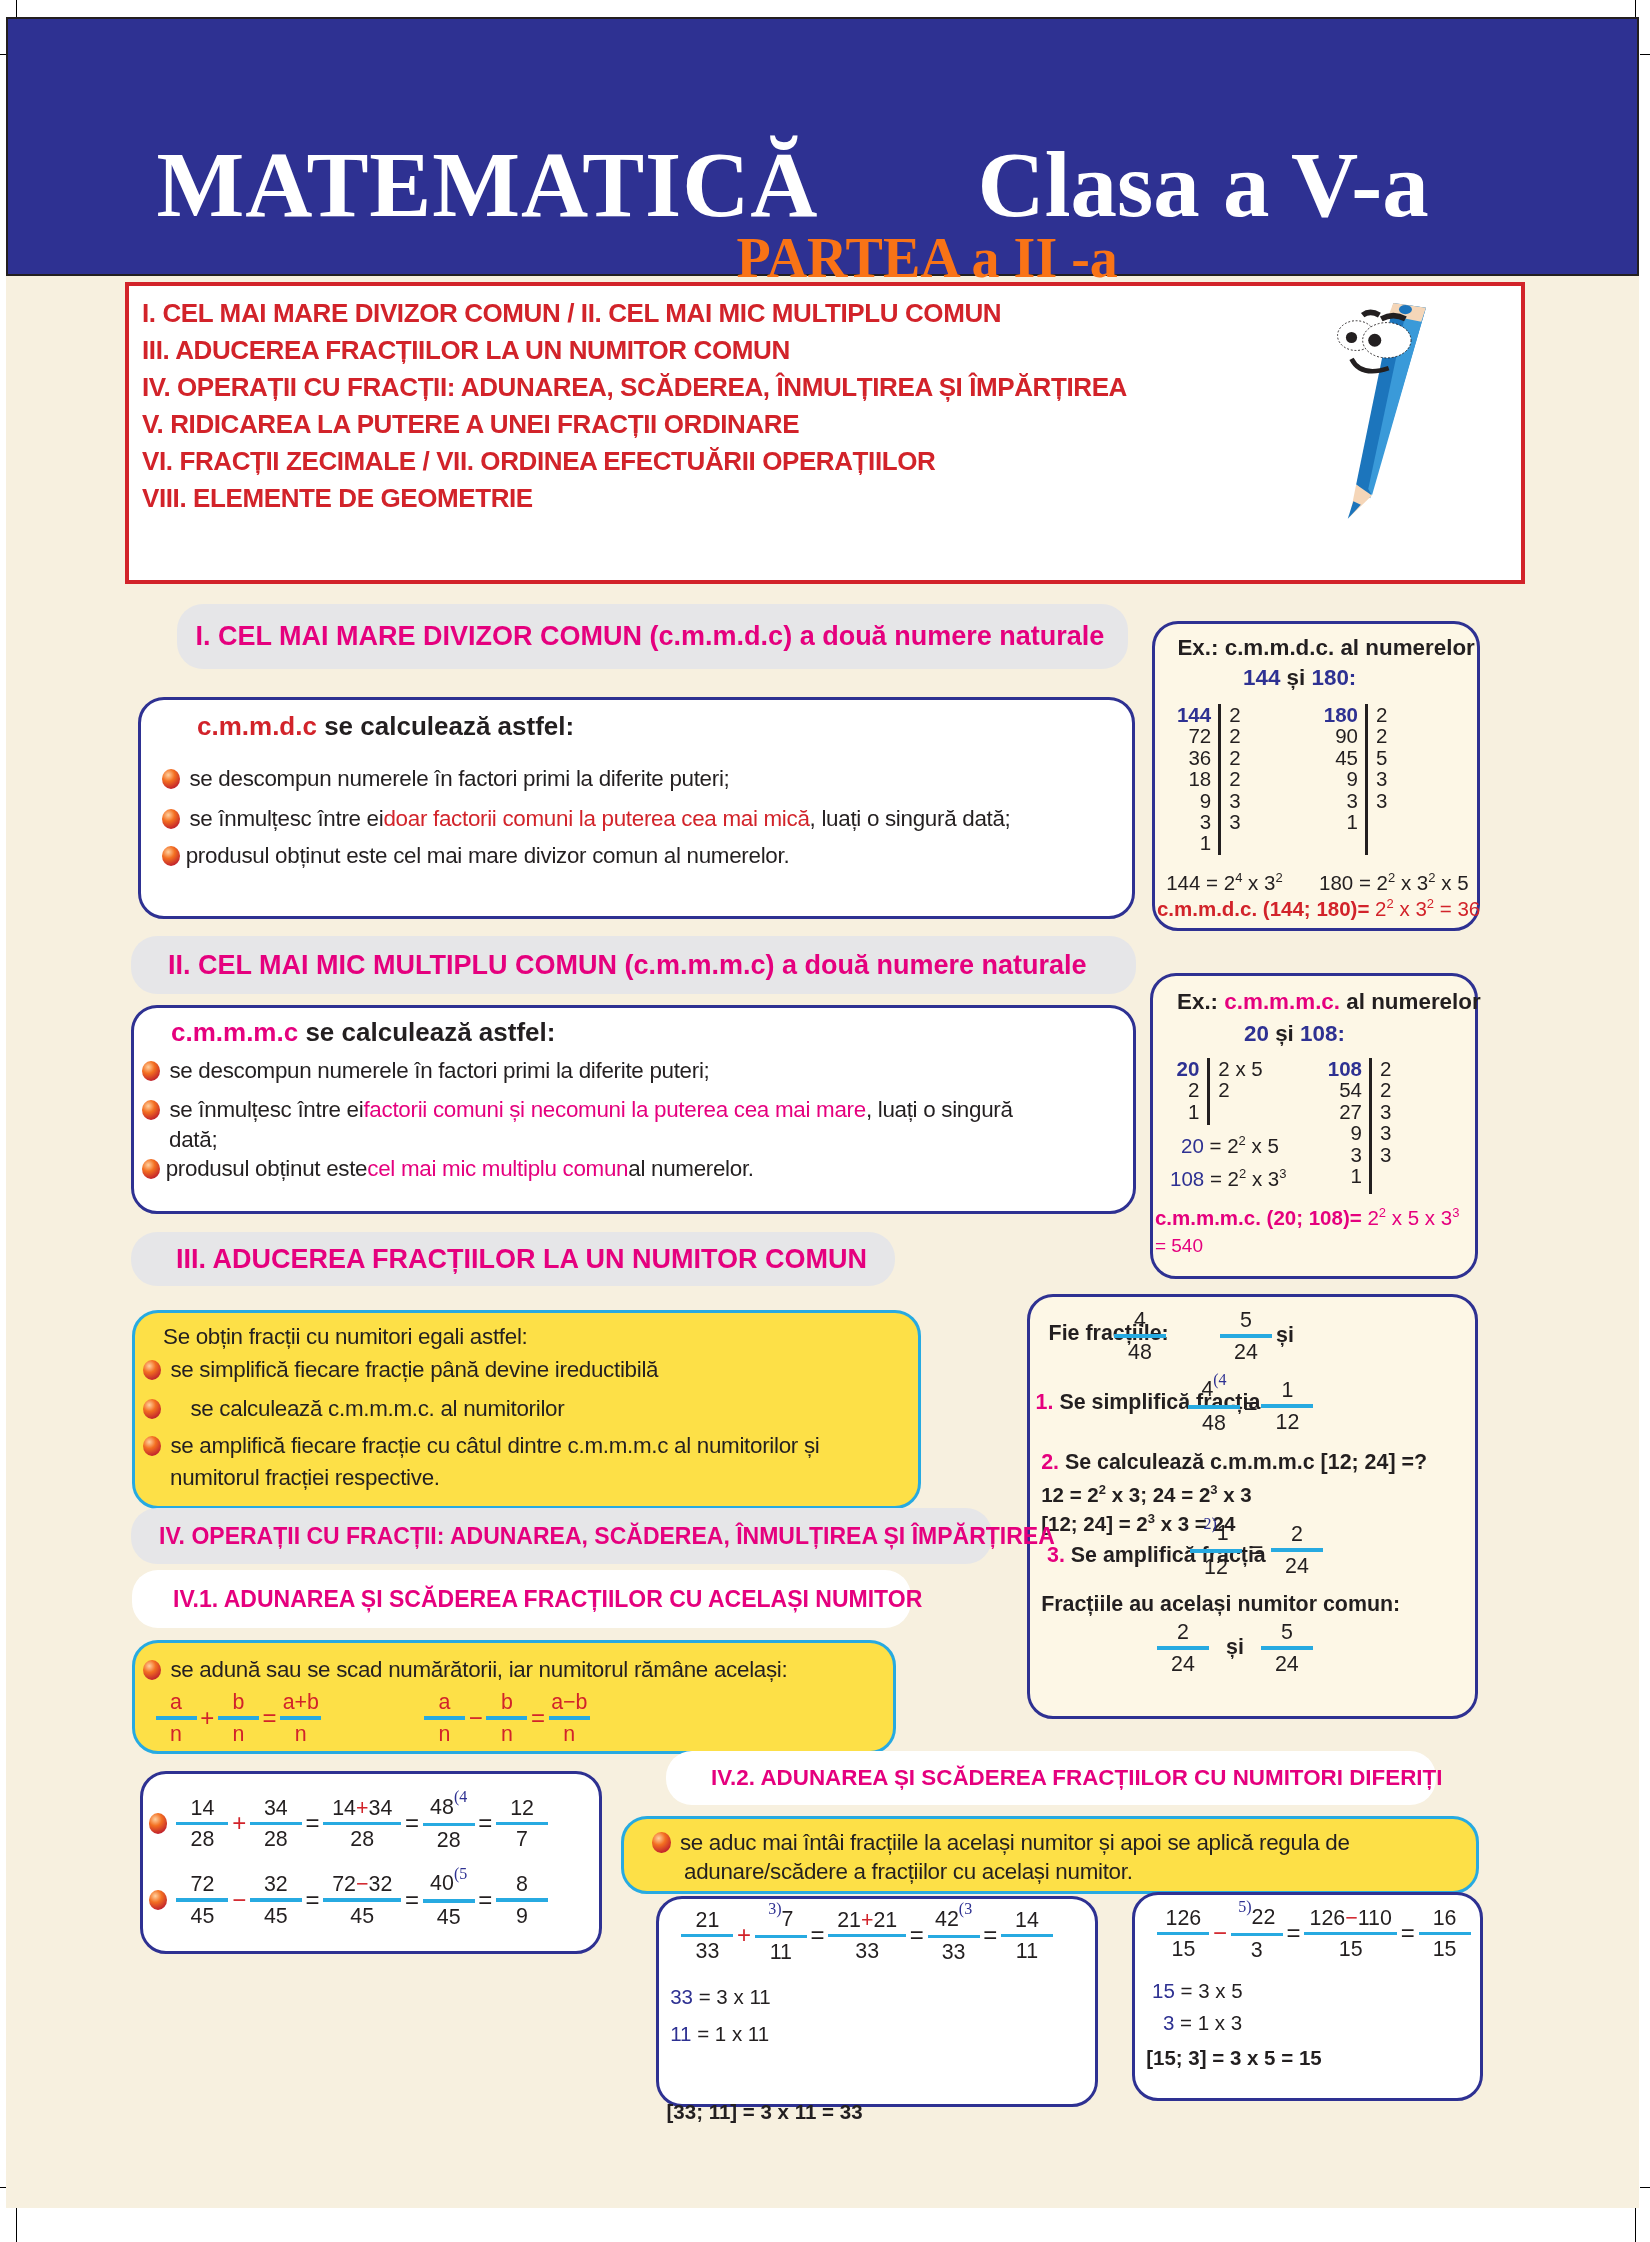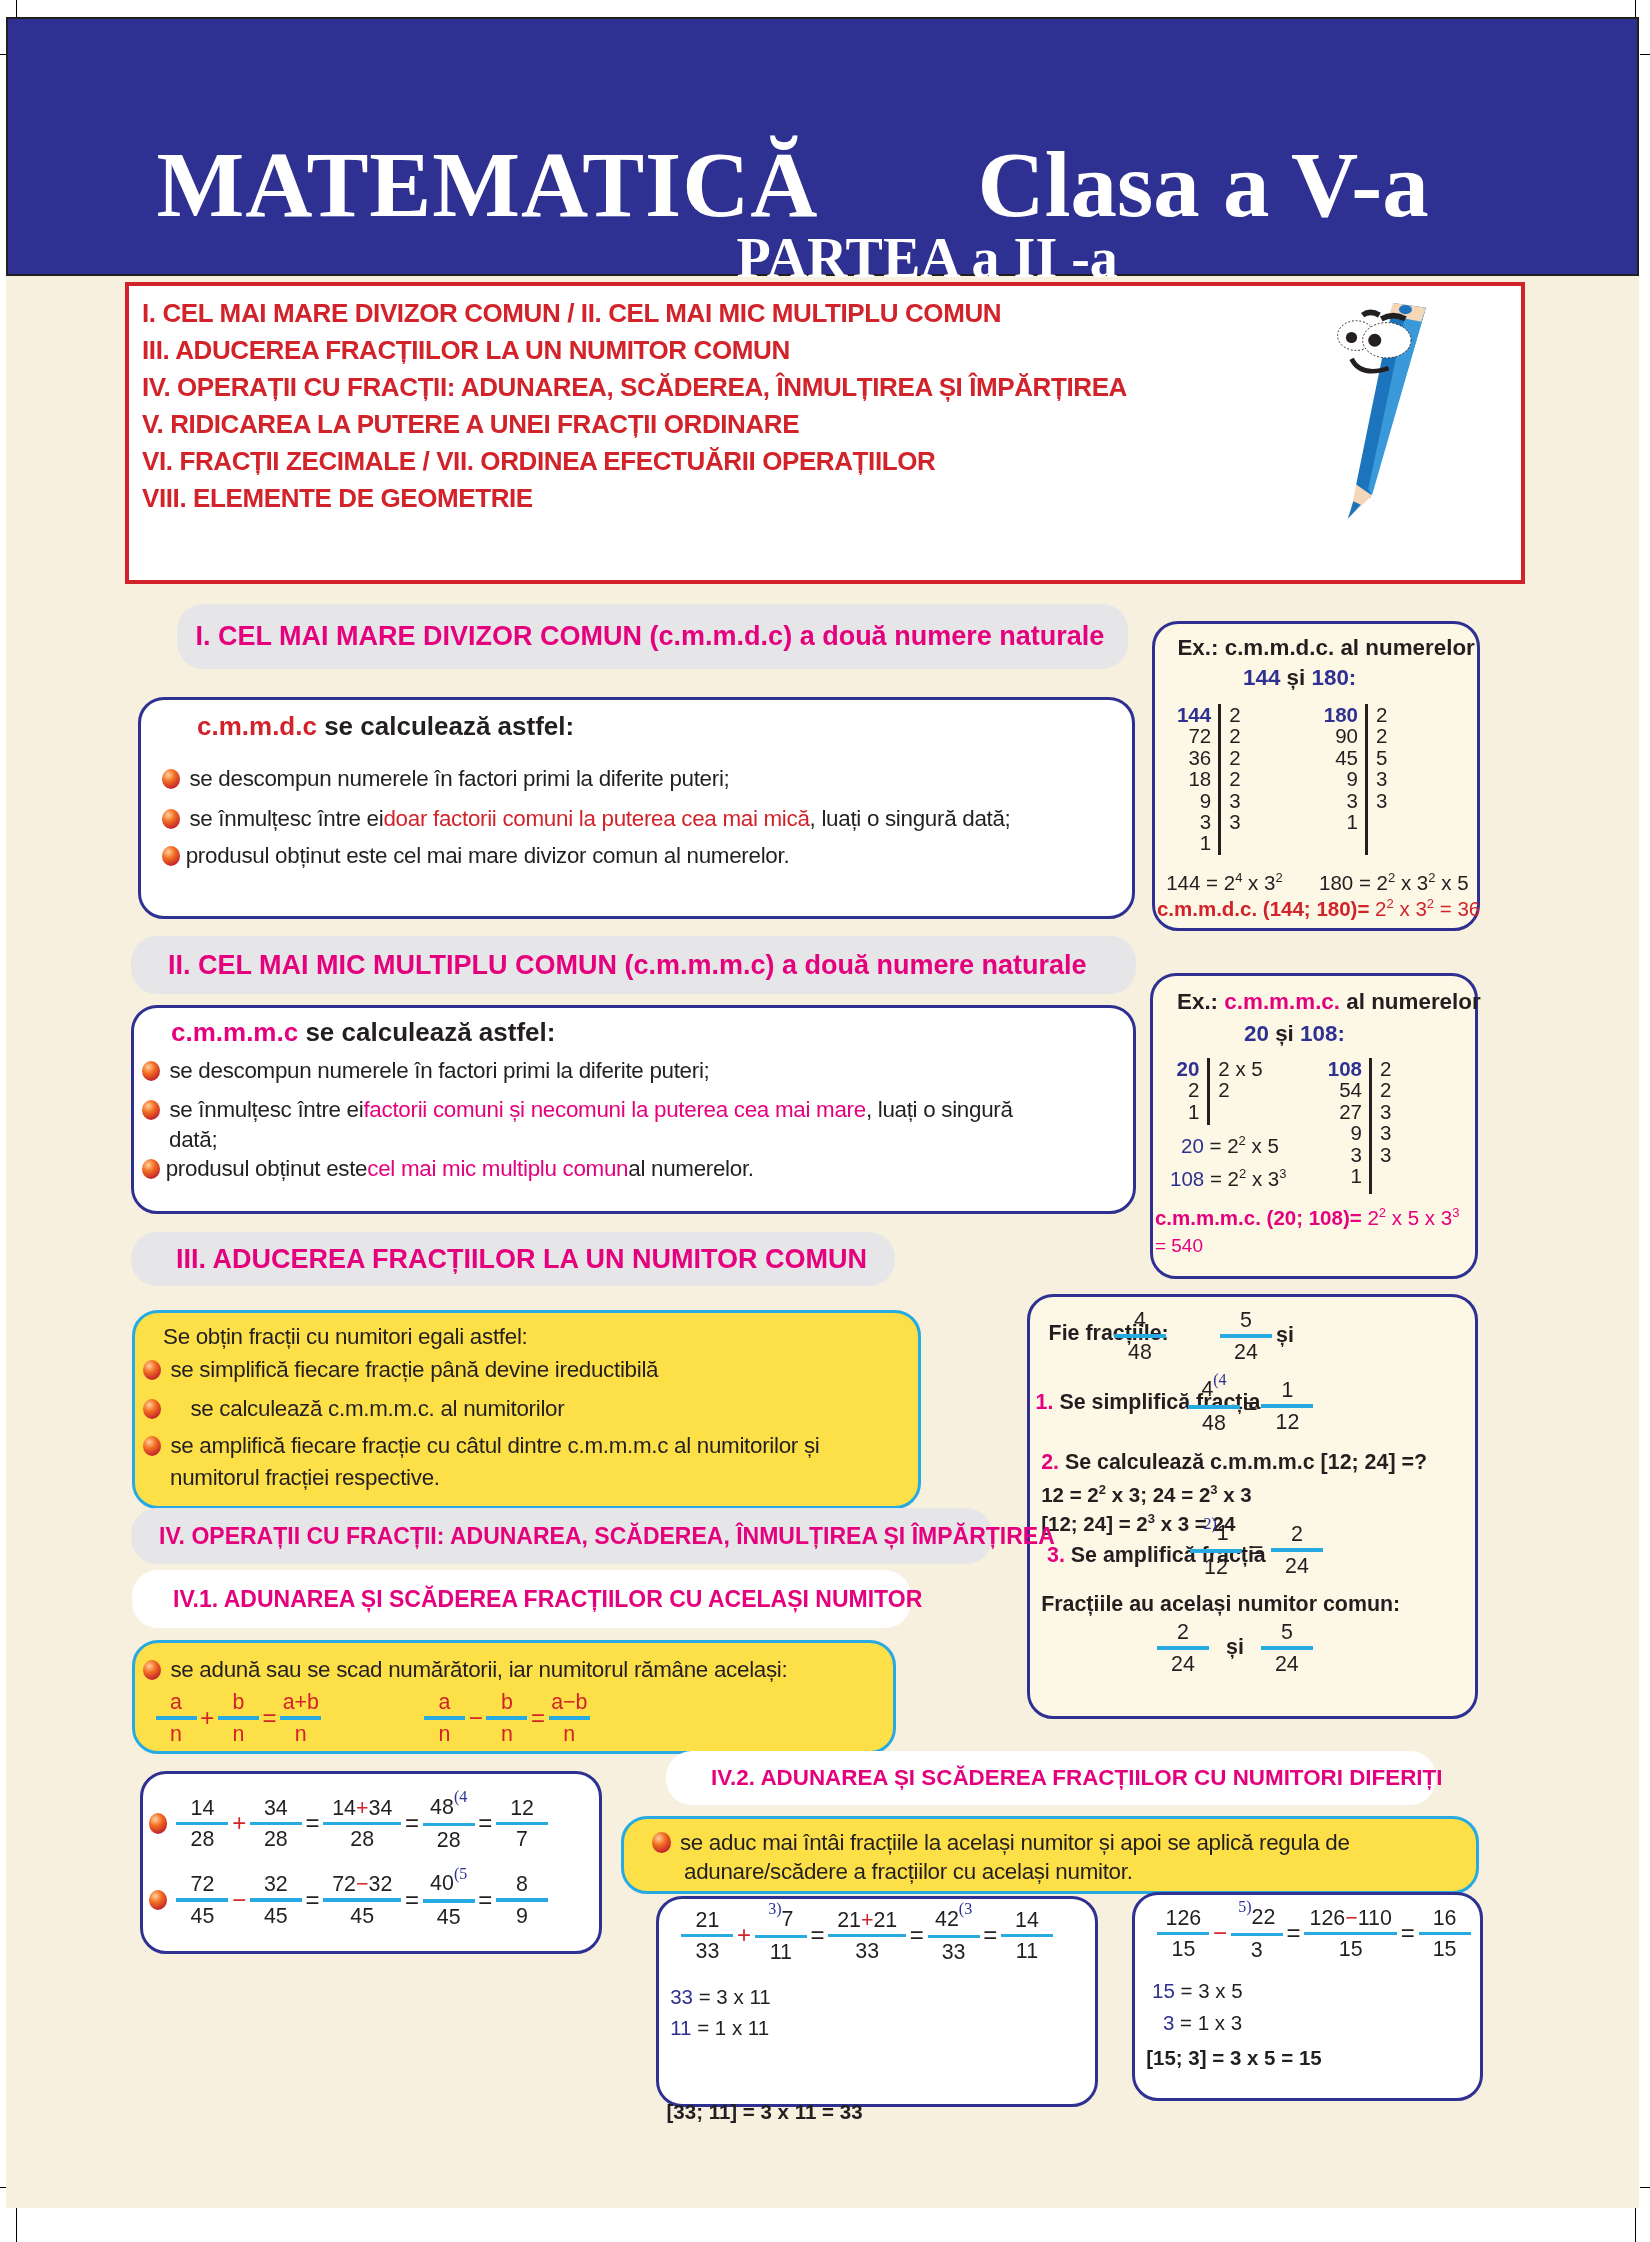--- a/index.html
+++ b/index.html
@@ -3,21 +3,21 @@
 <meta charset="utf-8">
 <style>
   * { box-sizing: border-box; margin: 0; padding: 0; }
   html, body { width: 1651px; height: 2242px; background: #ffffff; }
   body { position: relative; font-family: "Liberation Sans", "DejaVu Sans", sans-serif; color: #231f20; overflow: hidden; }
   .page { position: absolute; left: 5.6px; top: 17px; width: 1633px; height: 2191px; background: #f7f0df; }
   .crop { position: absolute; background: #000; }
   .header { position: absolute; left: 5.6px; top: 17px; width: 1633px; height: 259px; background: #2e3192; border: 2.8px solid #231f20; }
   .title-main { position: absolute; left: 149px; top: 112px; font-family: "Liberation Serif", "DejaVu Serif", serif; font-weight: bold; color: #fff; font-size: 93px; letter-spacing: 0.9px; white-space: nowrap; }
   .title-class { position: absolute; left: 970px; top: 112px; font-family: "Liberation Serif", "DejaVu Serif", serif; font-weight: bold; color: #fff; font-size: 93px; white-space: nowrap; }
-  .title-part { position: absolute; left: 729px; top: 207px; font-family: "Liberation Serif", "DejaVu Serif", serif; font-weight: bold; color: #ffffff; font-size: 56px; white-space: nowrap; }
+  .title-part { position: absolute; left: 729px; top: 207px; font-family: "Liberation Serif", "DejaVu Serif", serif; font-weight: bold; color: #f97316; font-size: 56px; white-space: nowrap; }
   .toc { position: absolute; left: 125px; top: 282px; width: 1400px; height: 302px; background: #fff; border: 4.7px solid #d2232a; padding: 9.3px 13px; }
   .toc-item { color: #d2232a; font-weight: bold; font-size: 26px; line-height: 37px; white-space: nowrap; letter-spacing: -0.4px; }
   .toc-item .small { font-size: 23px; }
   .pencil { position: absolute; left: 1305px; top: 289px; width: 186px; height: 242px; }
   .pill { position: absolute; background: #e6e6e8; border-radius: 26px; color: #e5007e; font-weight: bold; white-space: nowrap; display: flex; align-items: center; }
   .pill.white { background: #ffffff; }
   .box { position: absolute; border-radius: 26px; background: #fff; }
   .navy { border: 3.7px solid #2e3192; }
   .cyan { border: 3.7px solid #27aae1; }
   .yellow { background: #fde047; margin-top: 9px; }
@@ -485,21 +485,21 @@
         <span class="den">33</span>
       </div>
     <span class="op">=</span>
     <div class="frac">
         <span class="num">14</span>
         <span class="bar" style="width:52px"></span>
         <span class="den">11</span>
       </div>
   </div>
   <div class="abs" style="left:11.2px;top:86px;font-size:20.5px;"><span class="blue">33</span><span> = 3 x 11</span></div>
-  <div class="abs" style="left:11.2px;top:117px;font-size:20.5px;text-align:center;"><span class="blue">11</span><span> = 1 x 11</span></div>
+  <div class="abs" style="left:11.2px;top:123px;font-size:20.5px;text-align:center;"><span class="blue">11</span><span> = 1 x 11</span></div>
   <div class="abs bold" style="left:7.5px;top:153px;font-size:20.5px;margin-top:48px;">[33; 11] = 3 x 11 = 33</div>
 </div>
 
 <div class="box navy" style="left:1132px;top:1892px;width:351px;height:209px;">
   <div class="abs" style="left:22.4px;top:7.5px;display:flex;align-items:center;">
     <div class="frac">
         <span class="num">126</span>
         <span class="bar" style="width:52px"></span>
         <span class="den">15</span>
       </div>

